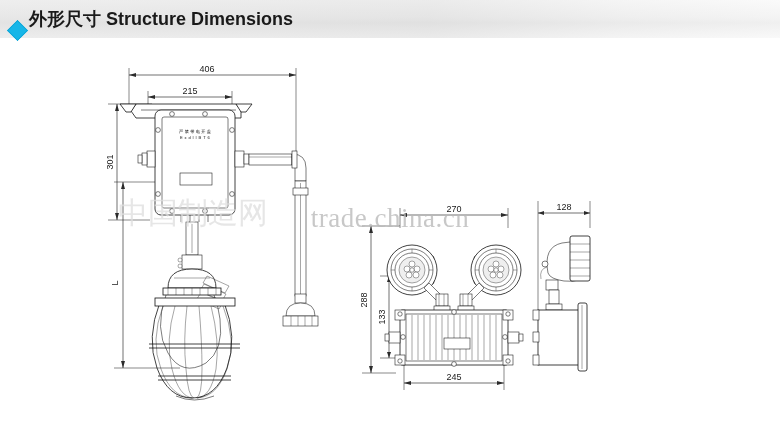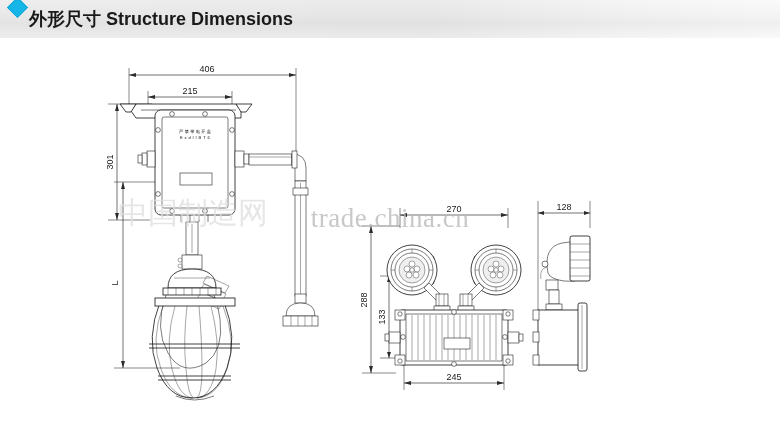--- a/index.html
+++ b/index.html
@@ -14,21 +14,21 @@
   .header-bar{
     position:absolute;left:0;top:0;width:780px;height:38px;
     background:linear-gradient(to bottom,#f4f4f4 0%,#e6e6e6 45%,#dcdcdc 60%,#f2f2f2 100%);
   }
   .header-bar:after{
     content:"";position:absolute;left:0;right:0;top:0;bottom:0;
     background:linear-gradient(to right,#e9e9e9 0%,#e4e4e4 55%,#f6f6f6 80%,#ffffff 100%);
     opacity:.55;
   }
   .header-inner{
-    position:absolute;left:8px;top:0;height:38px;display:flex;align-items:flex-start;z-index:3;
+    position:absolute;left:8px;top:0;height:38px;display:flex;align-items:flex-end;z-index:3;
   }
   .diamond{
     width:15px;height:15px;background:#17b6e8;
     transform:rotate(45deg);margin-right:4px;margin-left:2px;
     box-shadow:0 0 0 1px #0fa6d6 inset;
   }
   .header-title{
     font-size:18px;font-weight:bold;color:#1a1a1a;letter-spacing:0px;
     white-space:nowrap;line-height:38px;
   }

